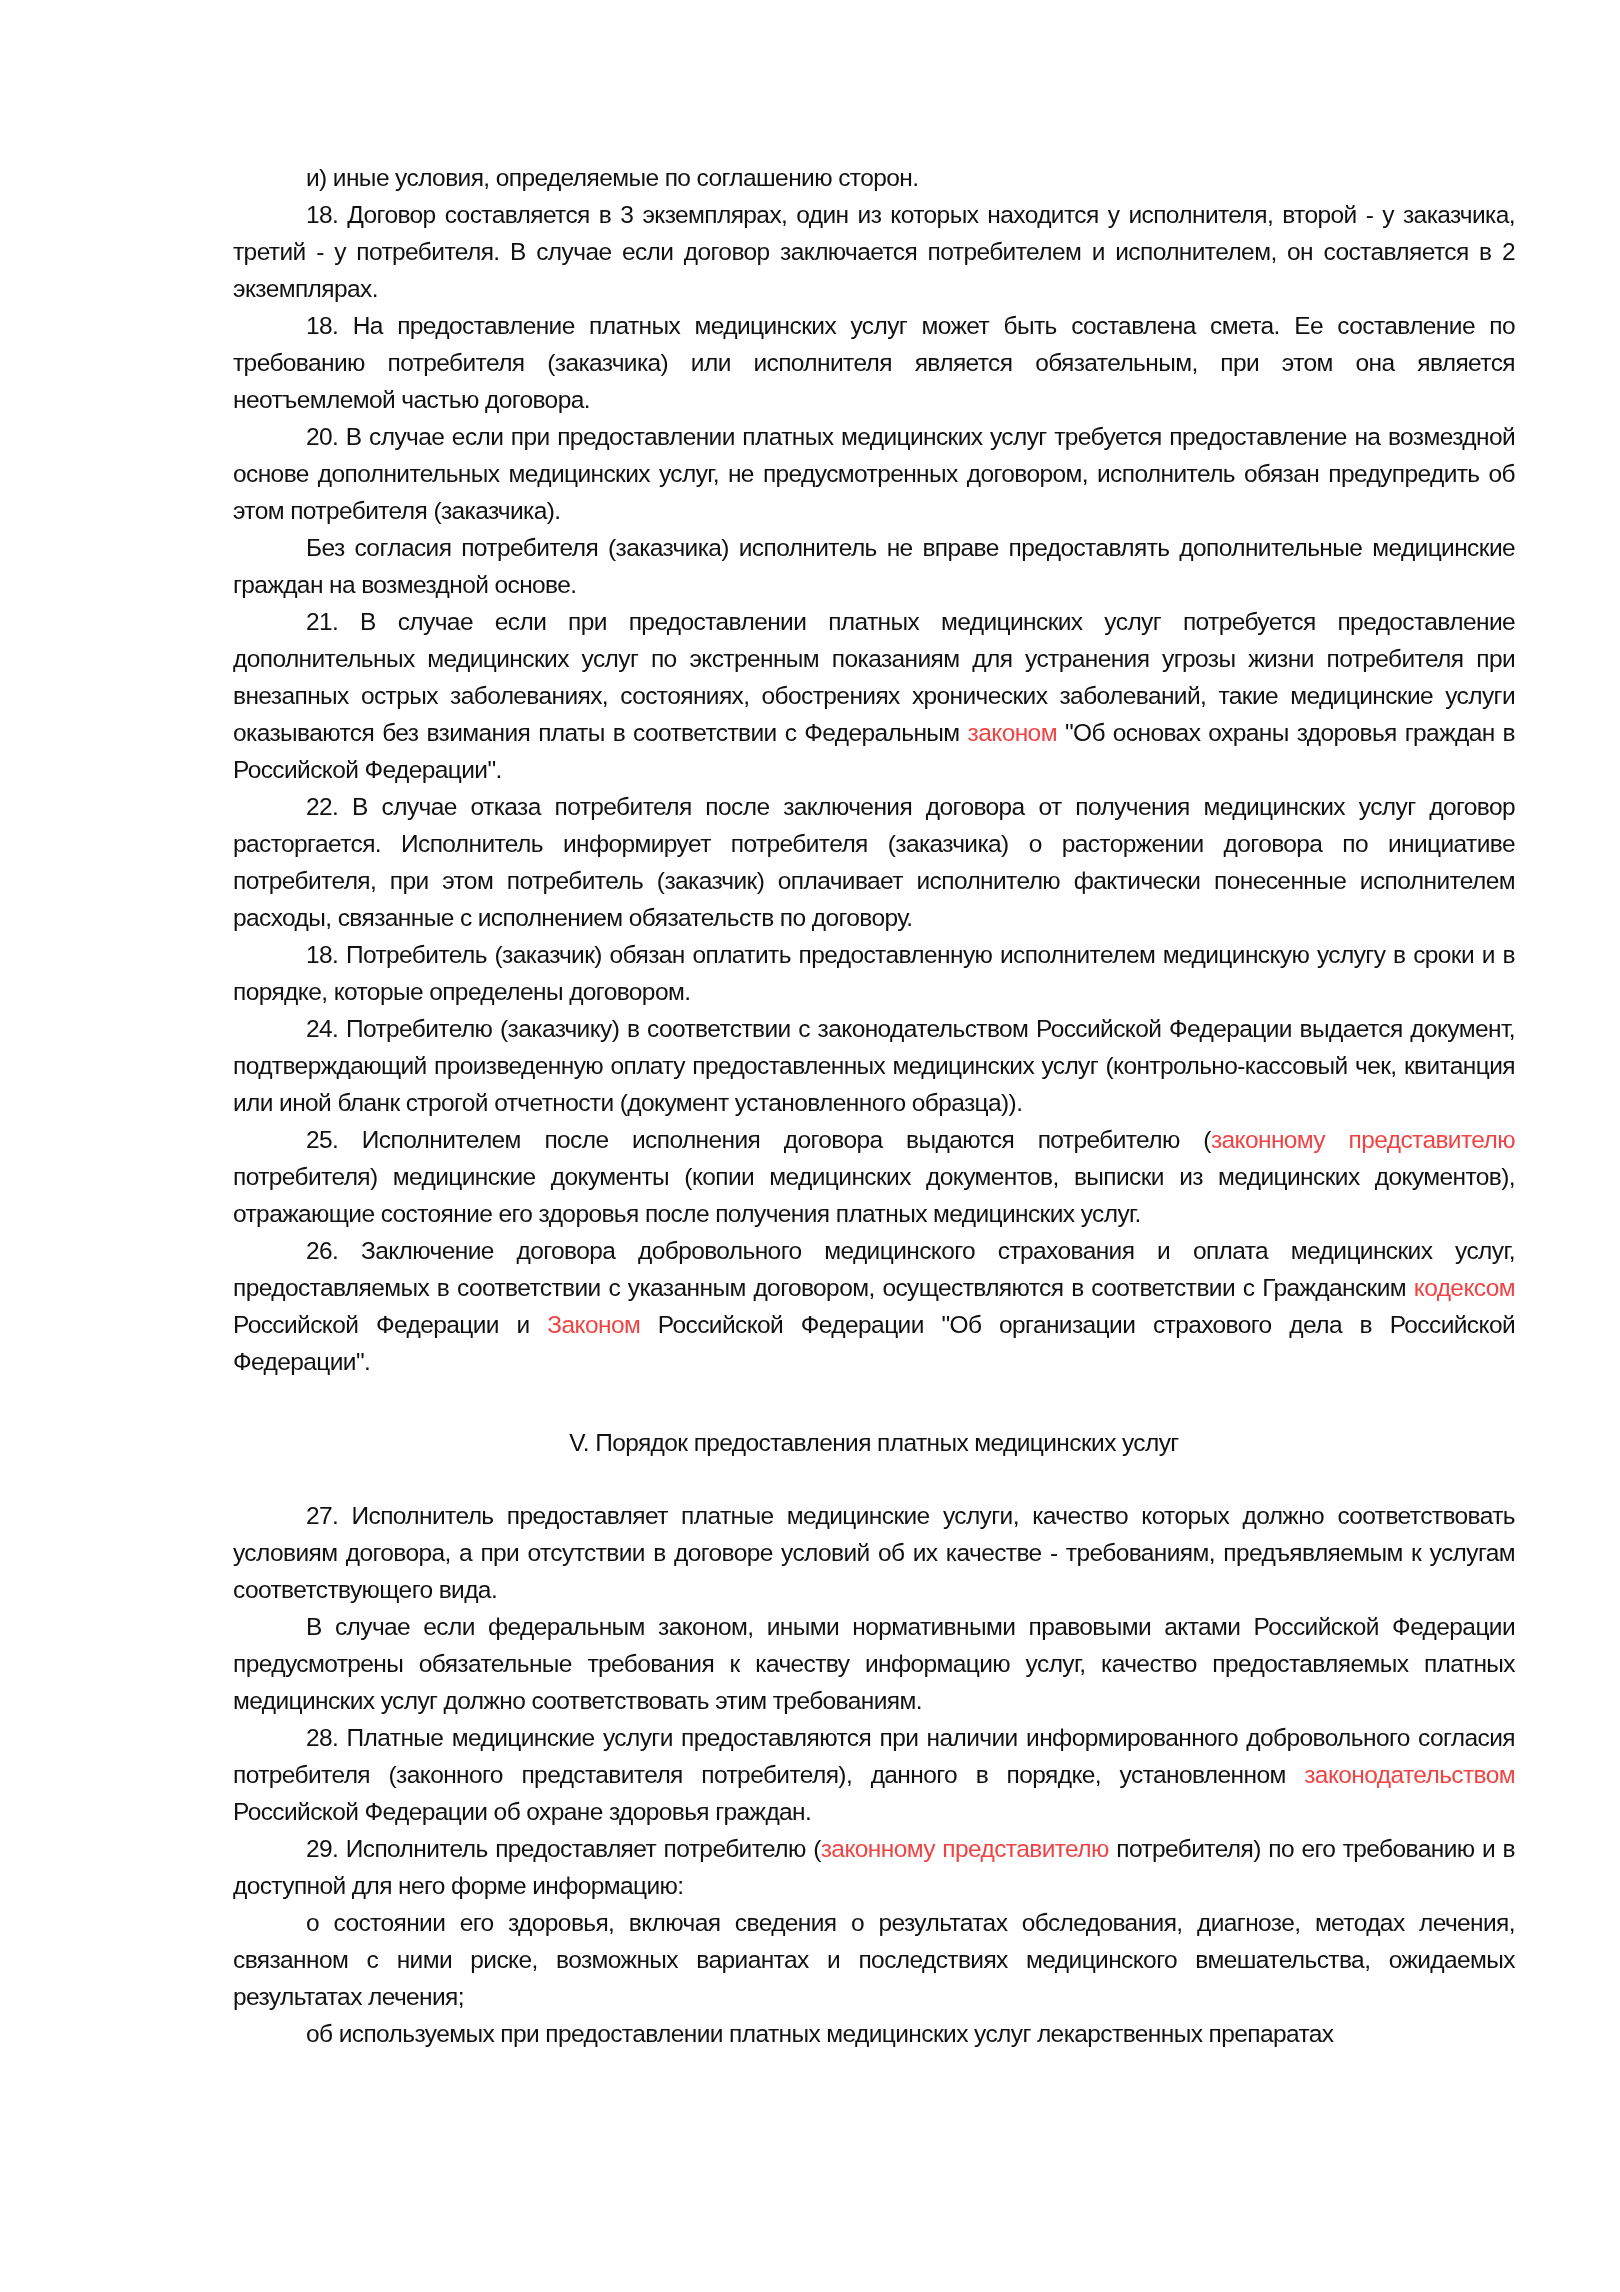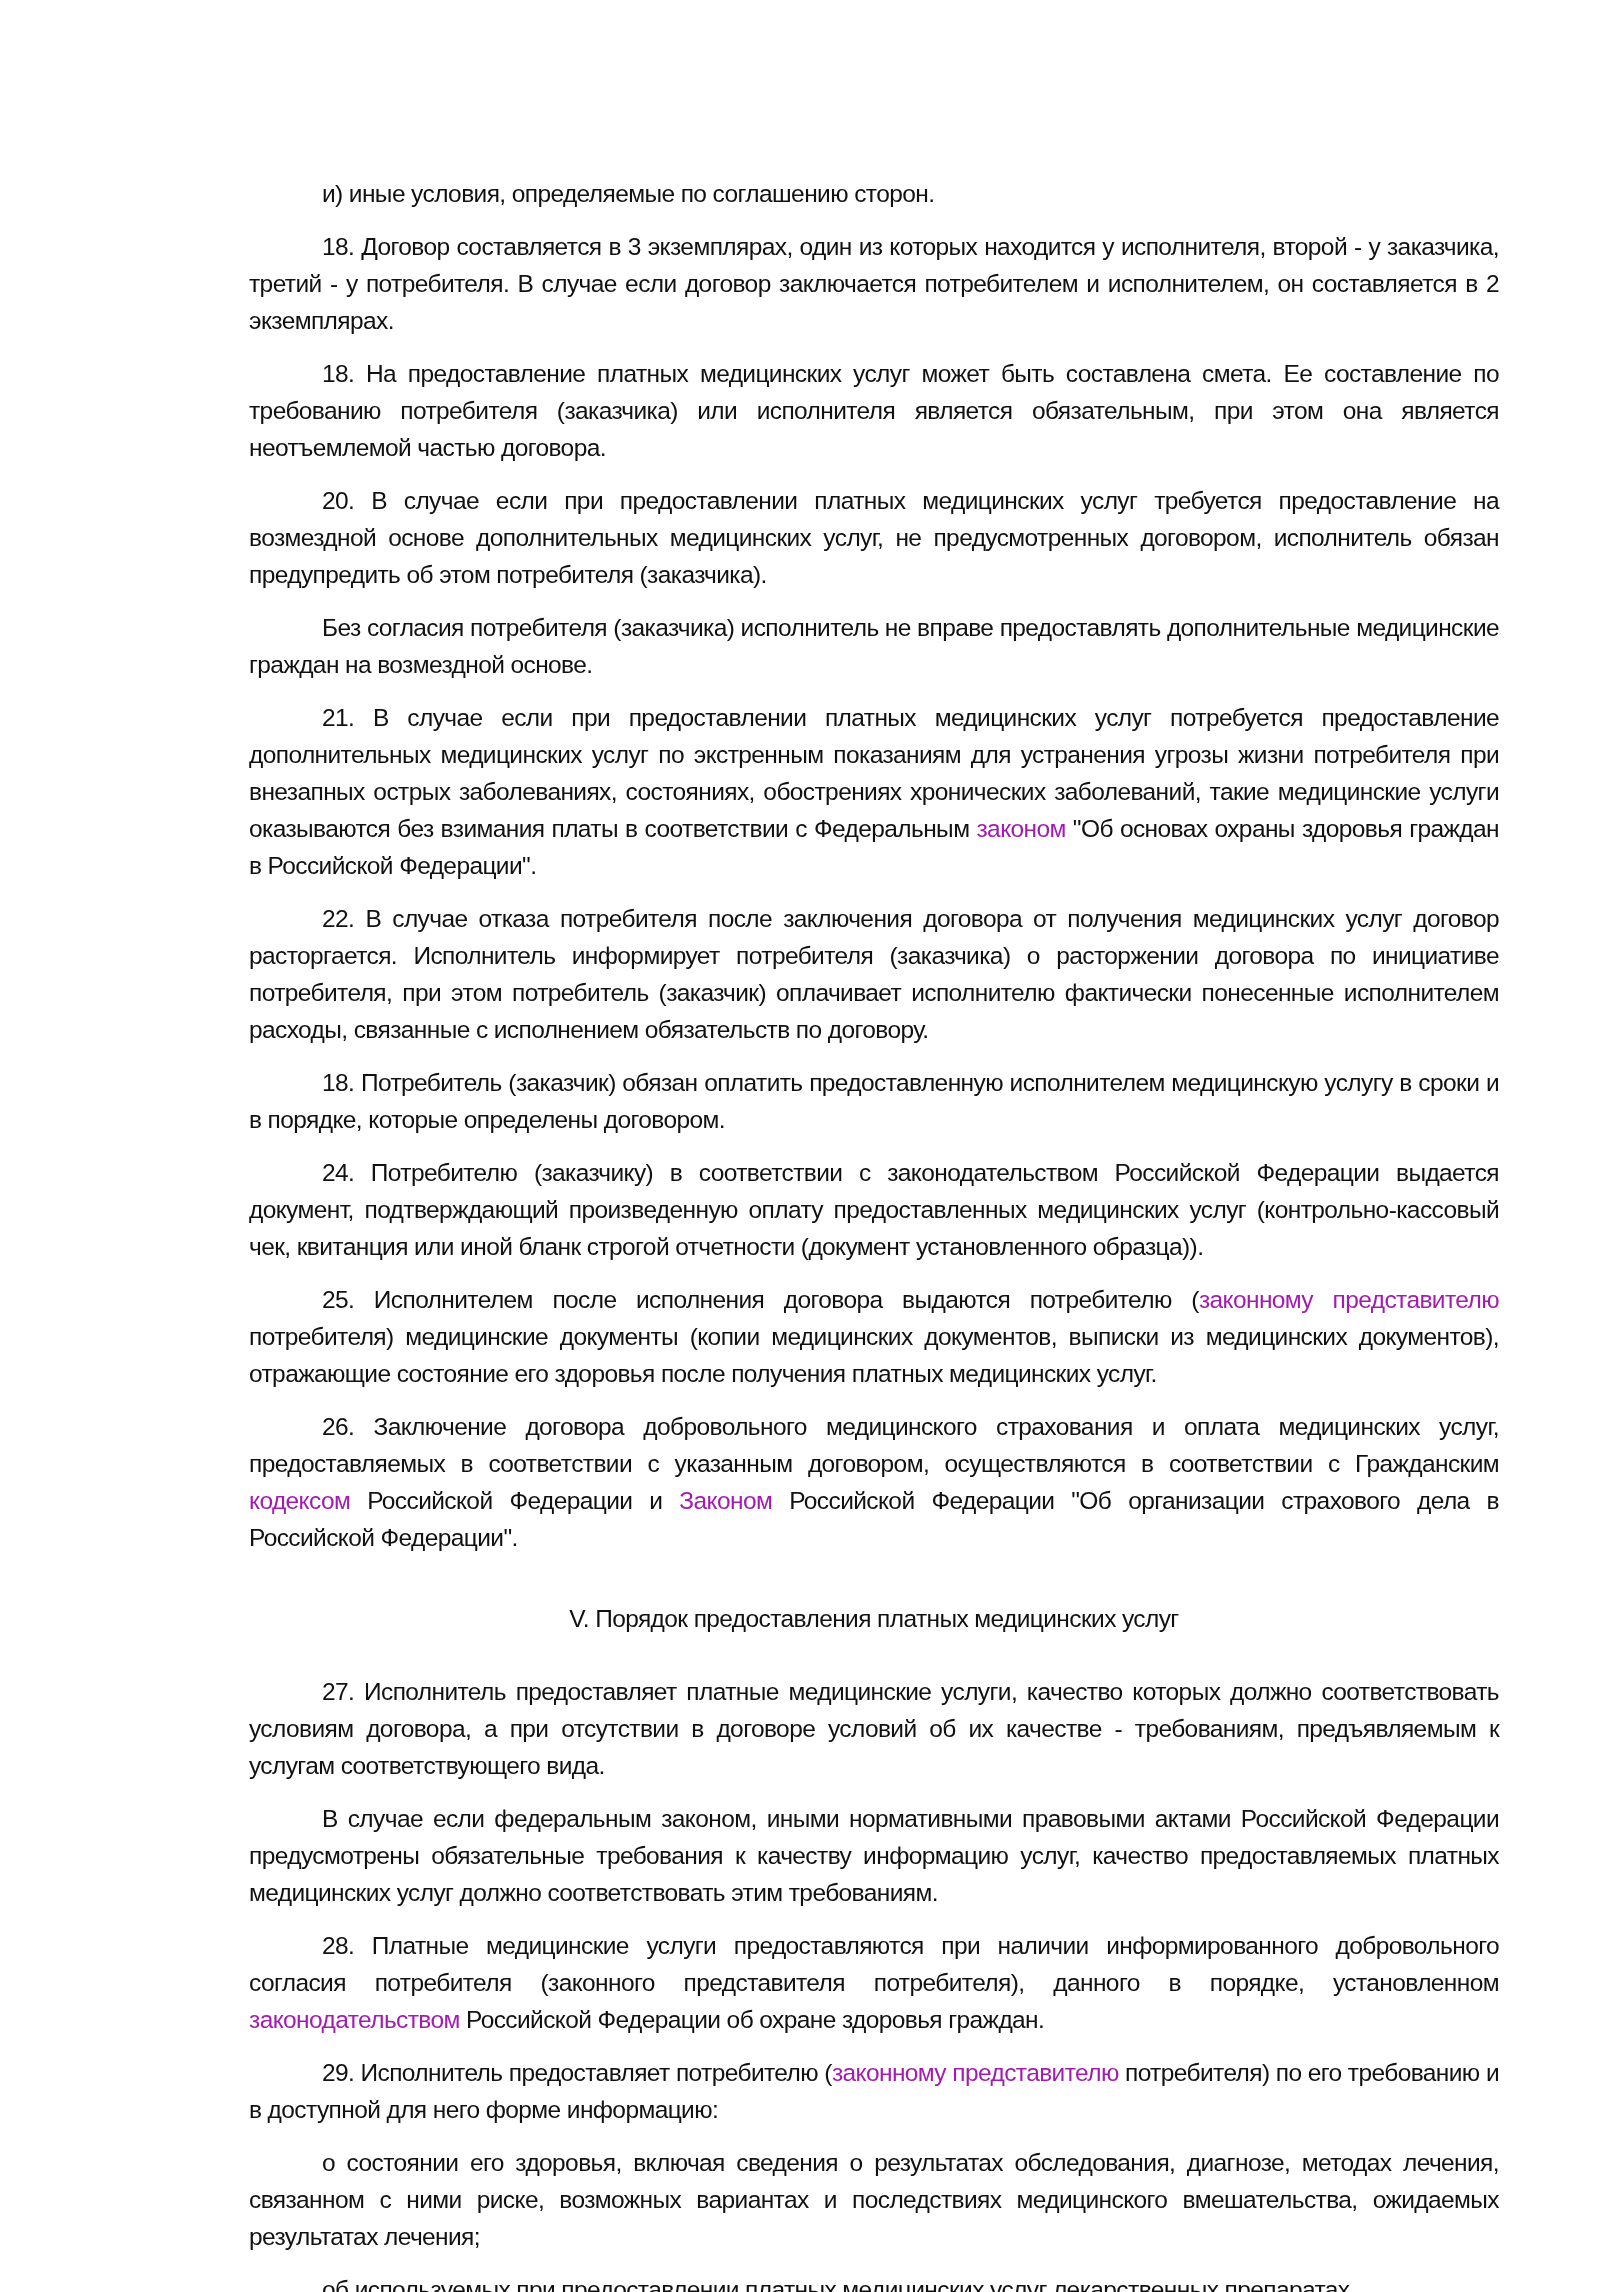--- a/index.html
+++ b/index.html
@@ -9,30 +9,30 @@
     left: 233px;
     top: 159px;
     width: 1282px;
     font-family: "Liberation Sans Narrow", "Liberation Sans", sans-serif;
     font-size: 24.5px;
     line-height: 37px;
     color: #111111;
     letter-spacing: -0.6px;
   }
   .p {
-    margin: 16px;
+    margin: 0;
     text-align: justify;
     text-indent: 73px;
   }
   .heading {
     margin: 44px 0 36px 0;
     text-align: center;
     text-indent: 0;
   }
-  .link { color: #a21caf; text-decoration: none; }
+  .link { color: #ef4444; text-decoration: none; }
 </style>
 </head>
 <body>
 
 <div class="page">
   <div id="part1">
       <p class="p">и) иные условия, определяемые по соглашению сторон.</p>
       <p class="p">18. Договор составляется в 3 экземплярах, один из которых находится у исполнителя, второй - у заказчика, третий - у потребителя. В случае если договор заключается потребителем и исполнителем, он составляется в 2 экземплярах.</p>
       <p class="p">18. На предоставление платных медицинских услуг может быть составлена смета. Ее составление по требованию потребителя (заказчика) или исполнителя является обязательным, при этом она является неотъемлемой частью договора.</p>
       <p class="p">20. В случае если при предоставлении платных медицинских услуг требуется предоставление на возмездной основе дополнительных медицинских услуг, не предусмотренных договором, исполнитель обязан предупредить об этом потребителя (заказчика).</p>

